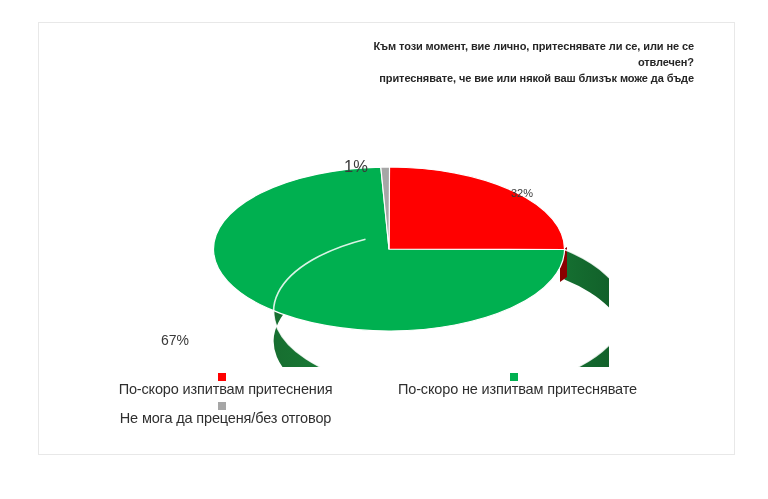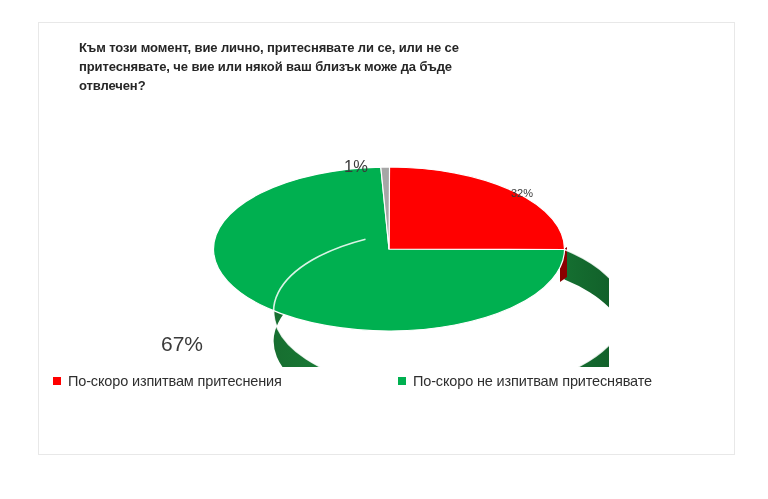--- a/index.html
+++ b/index.html
@@ -25,22 +25,22 @@
     border: 1px solid #e8e8e8;
     box-sizing: border-box;
   }
 
   
   #chart-title {
     position: absolute;
     left: 40px;
     top: 16px;
     width: 615px;
-    text-align: left;
-    font-size: 13px;
+    text-align: right;
+    font-size: 11px;
     font-weight: bold;
     color: #262626;
     line-height: 1.45;
     letter-spacing: -0.1px;
   }
 
   
   #plot-area {
     position: absolute;
     left: 0;
@@ -58,38 +58,39 @@
   
   .data-label {
     position: absolute;
     font-size: 16.5px;
     color: #3a3a3a;
     font-family: "Liberation Sans", sans-serif;
     white-space: nowrap;
   }
   #label-gray  { left: 305px; top: 30px; }
   #label-red   { left: 472px; top: 60px; font-size: 11px; }
-  #label-green { left: 122px; top: 205px; font-size: 21px; }
+  #label-green { left: 122px; top: 205px; font-size: 14px; }
 
   
   #legend {
     position: absolute;
     left: 14px;
     top: 350px;
     width: 670px;
   }
   .legend-row {
     display: flex;
     align-items: flex-start;
     margin-bottom: 5px;
   }
   .legend-item {
     display: flex;
     align-items: center;
     margin-right: 0;
+    flex-direction: column;
   }
   .legend-item.first { width: 345px; }
   .legend-swatch {
     width: 8px;
     height: 8px;
     margin-right: 7px;
     flex: none;
     display: inline-block;
   }
   .legend-text {
@@ -99,22 +100,22 @@
     letter-spacing: -0.15px;
   }
 </style>
 </head>
 <body>
 
 <div id="chart-frame">
 
   <div id="chart-title">
     <div>Към този момент, вие лично, притеснявате ли се, или не се</div>
+    <div>отвлечен?</div>
     <div>притеснявате, че вие или някой ваш близък може да бъде</div>
-    <div>отвлечен?</div>
   </div>
 
   <div id="plot-area">
 
     <svg id="pie-svg" width="440" height="240" viewBox="0 0 440 240">
       <defs>
         <linearGradient id="greenSideGrad" x1="0" y1="0" x2="1" y2="0">
           <stop offset="0%" stop-color="#176E30"></stop>
           <stop offset="35%" stop-color="#1C8A3C"></stop>
           <stop offset="65%" stop-color="#19833A"></stop>
@@ -165,15 +166,21 @@
     <div class="legend-row">
       <div class="legend-item first">
         <span class="legend-swatch" style="background:#FF0000"></span>
         <span class="legend-text">По-скоро изпитвам притеснения</span>
       </div>
       <div class="legend-item">
         <span class="legend-swatch" style="background:#00B050"></span>
         <span class="legend-text">По-скоро не изпитвам притеснявате</span>
       </div>
     </div>
+    <div class="legend-row">
+      <div class="legend-item first">
+        <span class="legend-swatch" style="background:#A6A6A6"></span>
+        <span class="legend-text">Не мога да преценя/без отговор</span>
+      </div>
+    </div>
   </div>
 
 </div>
 
 </body></html>

